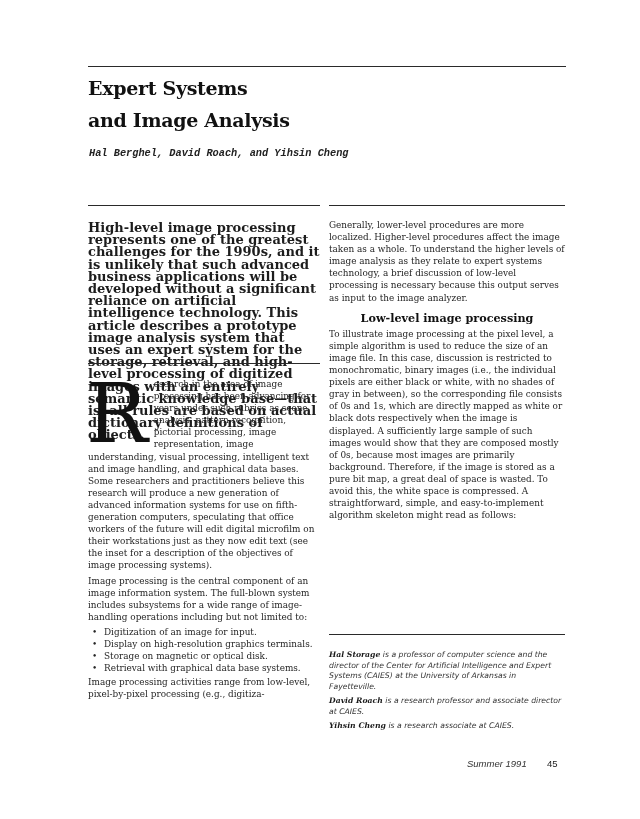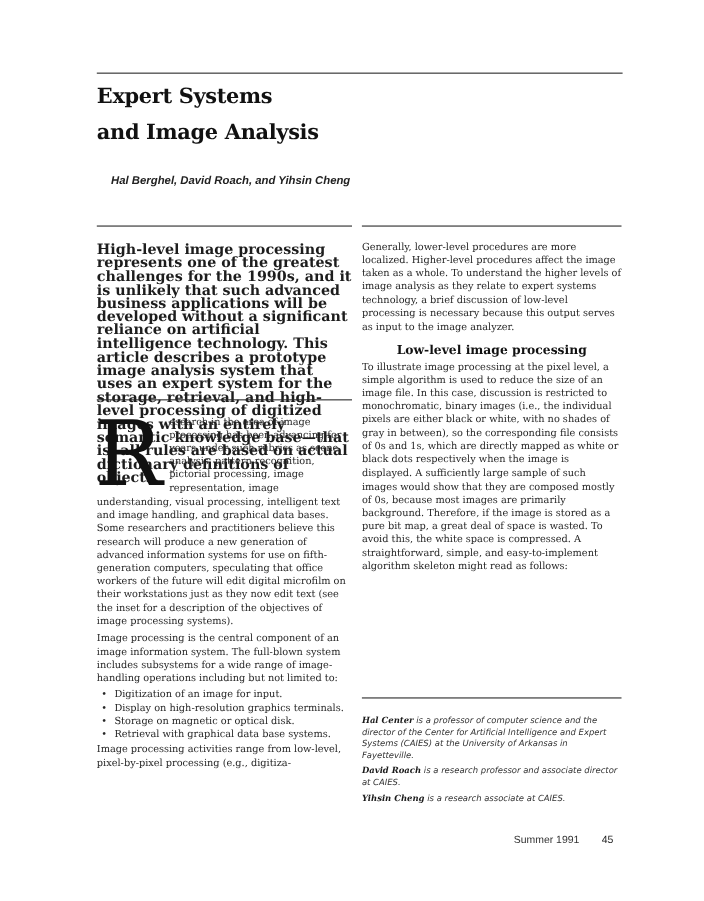--- a/index.html
+++ b/index.html
@@ -2,42 +2,42 @@
 <html><head>
 <meta charset="utf-8">
 <style>
   html, body { margin: 0; padding: 0; background: #ffffff; }
   body { width: 640px; height: 819px; position: relative; overflow: hidden;
          font-family: "DejaVu Serif", serif; color: #1a1a1a; }
   .rule { position: absolute; height: 0; border-top: 1.3px solid #2a2a2a; }
   #title { position: absolute; left: 88px; top: 72px; margin: 0;
            font-family: "DejaVu Serif", serif; font-weight: bold;
            font-size: 19px; line-height: 32px; color: #111; letter-spacing: -0.3px; }
-  #authors { position: absolute; left: 89px; top: 147px; margin: 12px;
-             font-family: Liberation Sans, sans-serif; font-weight: bold; font-style: italic;
+  #authors { position: absolute; left: 89px; top: 147px; margin: 0;
+             font-family: Liberation Mono, monospace; font-weight: bold; font-style: italic;
              font-size: 10.3px; color: #222; }
   .col { position: absolute; font-size: 8.9px; line-height: 12.1px; color: #262626; }
   .col p { margin: 0 0 3px 0; }
   #abstract { position: absolute; left: 88px; top: 222px; width: 232px;
               font-weight: bold; font-size: 13px; line-height: 12.2px; color: #1d1d1d; }
   #intro { left: 88px; top: 378px; width: 232px; }
   .dropcap { float: left; font-size: 82px; line-height: 62px; margin: 2px 6px 0 -2px;
              padding-top: 3px; color: #111; }
   ul.bullets { margin: 0 0 2px 0; padding: 0 0 0 16px; list-style: none; }
   ul.bullets li { position: relative; }
   ul.bullets li::before { content: "•"; position: absolute; left: -12px; }
   #right { left: 329px; top: 219px; width: 236px; }
   #right h2 { font-size: 11.2px; font-weight: bold; margin: 8px 0 4px 0; color: #111; text-align: center; }
   #bios { position: absolute; left: 329px; top: 650px; width: 236px;
           font-family: "DejaVu Sans", sans-serif; font-style: italic;
           font-size: 7.7px; line-height: 10.5px; color: #333; }
   #bios p { margin: 0 0 4px 0; }
   #bios b { font-family: "DejaVu Serif", serif; font-weight: bold; color: #1a1a1a; }
   #footer-issue { position: absolute; left: 467px; top: 758px;
-                  font-family: "Liberation Sans", sans-serif; 
+                  font-family: "Liberation Sans", sans-serif; font-style: italic;
                   font-size: 9.5px; color: #333; }
   #footer-page { position: absolute; left: 547px; top: 758px;
                  font-family: "Liberation Sans", sans-serif;
                  font-size: 9.5px; color: #222; }
 </style>
 </head>
 <body>
 
 <div class="rule" style="left:88px; top:66px; width:478px;"></div>
 
@@ -68,19 +68,19 @@
 
 <div id="right" class="col">
   <p>Generally, lower-level procedures are more localized. Higher-level procedures affect the image taken as a whole. To understand the higher levels of image analysis as they relate to expert systems technology, a brief discussion of low-level processing is necessary because this output serves as input to the image analyzer.</p>
   <h2>Low-level image processing</h2>
   <p>To illustrate image processing at the pixel level, a simple algorithm is used to reduce the size of an image file. In this case, discussion is restricted to monochromatic, binary images (i.e., the individual pixels are either black or white, with no shades of gray in between), so the corresponding file consists of 0s and 1s, which are directly mapped as white or black dots respectively when the image is displayed. A sufficiently large sample of such images would show that they are composed mostly of 0s, because most images are primarily background. Therefore, if the image is stored as a pure bit map, a great deal of space is wasted. To avoid this, the white space is compressed. A straightforward, simple, and easy-to-implement algorithm skeleton might read as follows:</p>
 </div>
 
 <div class="rule" style="left:329px; top:634px; width:236px;"></div>
 
 <div id="bios">
-  <p><b>Hal Center</b><span> is a professor of computer science and the director of the Center for Artificial Intelligence and Expert Systems (CAIES) at the University of Arkansas in Fayetteville.</span></p>
+  <p><b>Hal Storage</b><span> is a professor of computer science and the director of the Center for Artificial Intelligence and Expert Systems (CAIES) at the University of Arkansas in Fayetteville.</span></p>
   <p><b>David Roach</b><span> is a research professor and associate director at CAIES.</span></p>
   <p><b>Yihsin Cheng</b><span> is a research associate at CAIES.</span></p>
 </div>
 
 <div id="footer-issue">Summer 1991</div>
 <div id="footer-page">45</div>
 
 </body></html>

